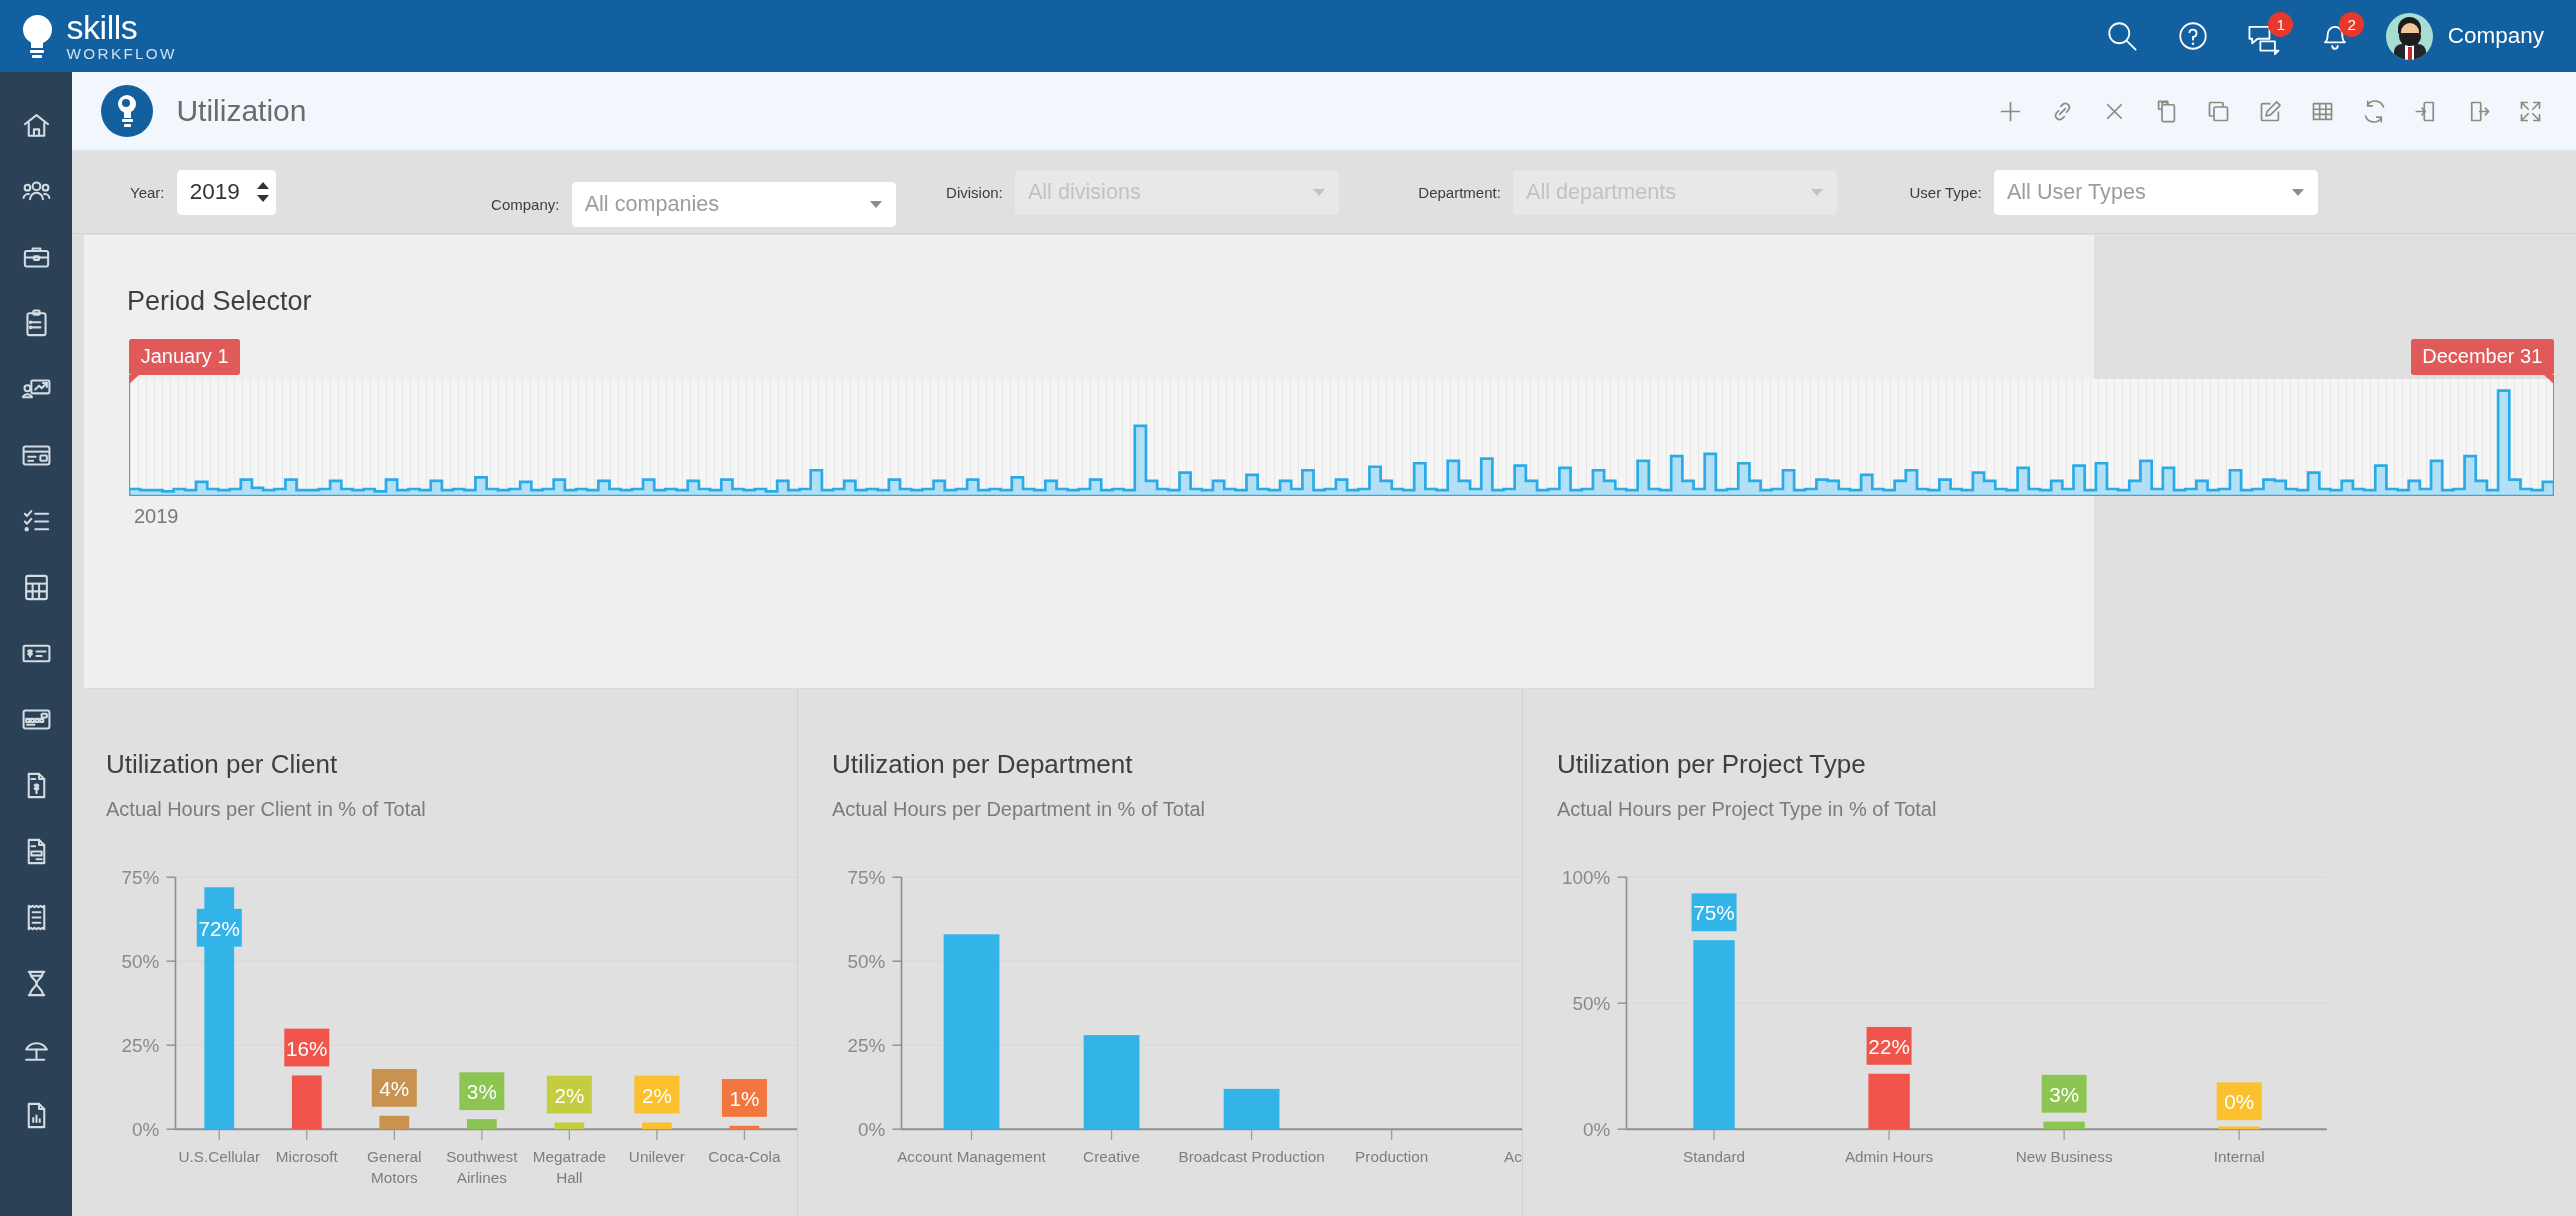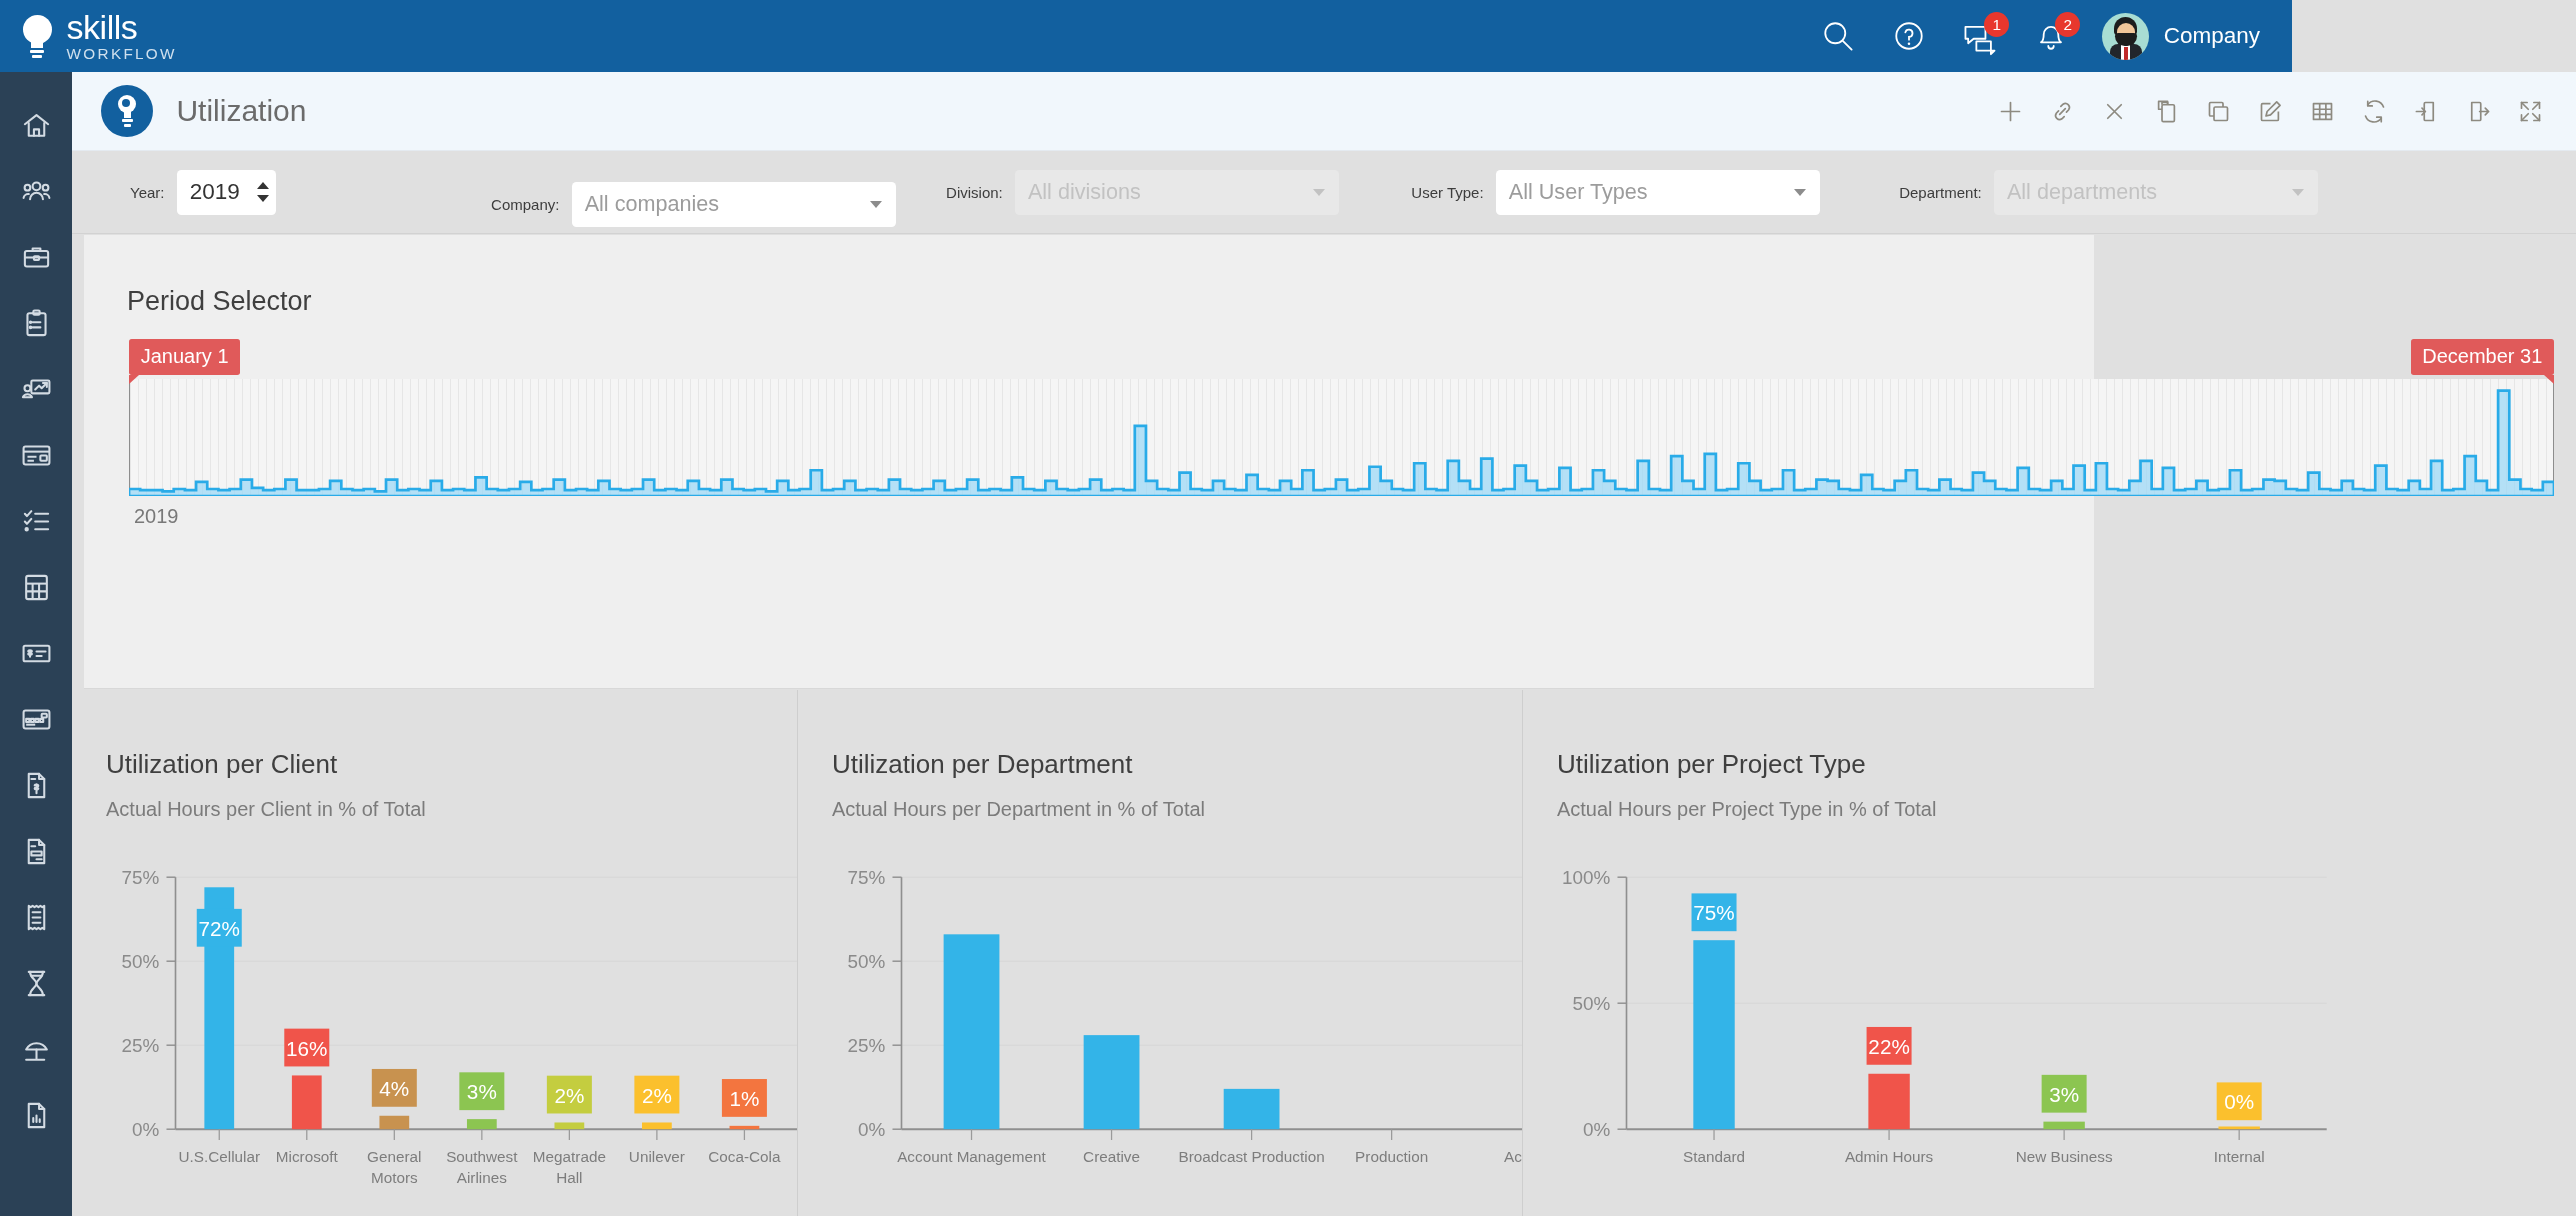--- a/index.html
+++ b/index.html
@@ -7,21 +7,21 @@
   body {
     font-family: "Liberation Sans", sans-serif;
     background: #e0e0e0;
     color: #444;
     -webkit-font-smoothing: antialiased;
   }
   .app { position: relative; width: 2576px; height: 1217px; }
 
   
   .topbar {
-    position: absolute; top: 0; left: 0; width: 2292px; height: 72px;
+    position: absolute; top: 0; left: 0; width: 2576px; height: 72px;
     background: #12609f; display: flex; align-items: center;
   }
   .logo-wrap { display: flex; align-items: center; margin-left: 20px; }
   .logo-bulb { width: 34px; height: 45px; position: relative; }
   .logo-bulb .glass {
     position: absolute; top: 1.8px; left: 2.7px; width: 29px; height: 29px;
     background: #fff; border-radius: 50%;
   }
   .logo-bulb .neck {
     position: absolute; top: 26px; left: 10.8px; width: 12.6px; height: 8px; background: #fff;
@@ -437,32 +437,32 @@
     </div>
 
     <div class="fgroup" style="margin-left:50px;">
       <span class="flabel">Division:</span>
       <div class="select disabled" style="width:324px;">
         <span class="sel-text">All divisions</span>
         <span class="caret"></span>
       </div>
     </div>
 
+    <div class="fgroup" style="margin-left:79px;">
+      <span class="flabel">Department:</span>
+      <div class="select disabled" style="width:324px;">
+        <span class="sel-text">All departments</span>
+        <span class="caret"></span>
+      </div>
+    </div>
+
     <div class="fgroup" style="margin-left:72px;">
       <span class="flabel">User Type:</span>
       <div class="select active" style="width:324px;">
         <span class="sel-text">All User Types</span>
-        <span class="caret"></span>
-      </div>
-    </div>
-
-    <div class="fgroup" style="margin-left:79px;">
-      <span class="flabel">Department:</span>
-      <div class="select disabled" style="width:324px;">
-        <span class="sel-text">All departments</span>
         <span class="caret"></span>
       </div>
     </div>
   </div>
 
   <div class="period-panel">
     <div class="panel-title">Period Selector</div>
     <div class="period-chart">
       <div class="stripes"></div>
       <svg viewBox="0 0 2690 130" preserveAspectRatio="none">

